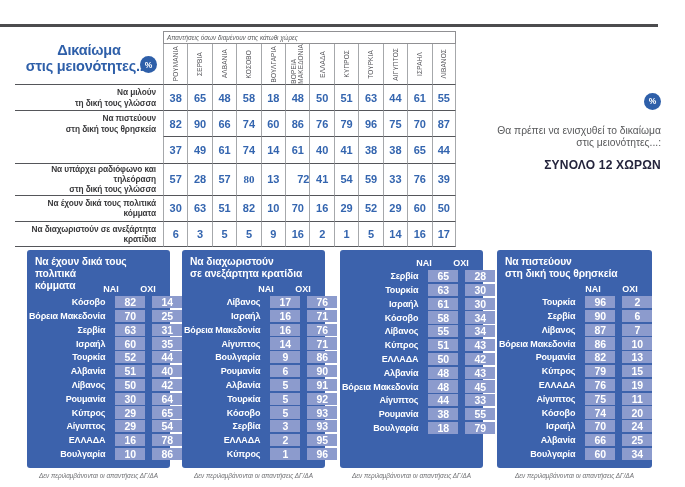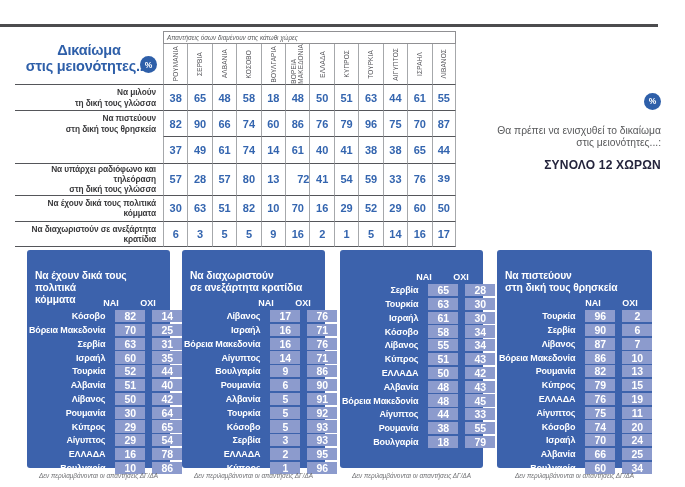--- a/index.html
+++ b/index.html
@@ -66,21 +66,21 @@
     white-space:pre-line;letter-spacing:-0.3px;
   }
   .side-sub{
     margin:8px 0 8px 0;font-size:10.3px;line-height:1.2;color:var(--muted);white-space:pre-line;
   }
   .side-total{margin:9px 0 0 0;font-size:12px;font-weight:bold;color:var(--total);letter-spacing:0.2px;}
 
   
   .btable{
     position:absolute;top:250px;height:218px;background:var(--panel-bg);
-    border-radius:3px;color:#fff;padding:20px 7px 8px 2px;
+    border-radius:3px;color:#fff;padding:6px 7px 8px 2px;
   }
   .bt1{left:27px;width:143px}.bt2{left:182px;width:143px}
   .bt3{left:340px;width:143px}.bt4{left:497px;width:155px}
   .btitle{
     font-size:10.3px;font-weight:bold;line-height:1.15;white-space:pre-line;
     padding-left:6px;height:26px;letter-spacing:-0.1px;
   }
   .bhead,.brows{display:grid;grid-template-columns:1fr 30px 30px;column-gap:7px;}
   .bhead{height:14px;align-items:center;font-size:9px;font-weight:bold;}
   .bhead .hcol{text-align:center;}
@@ -189,29 +189,29 @@
       <div class="cell" style="grid-area: 5 / 9;">41</div>
       <div class="cell" style="grid-area: 5 / 10;">38</div>
       <div class="cell" style="grid-area: 5 / 11;">38</div>
       <div class="cell" style="grid-area: 5 / 12;">65</div>
       <div class="cell last" style="grid-area: 5 / 13;">44</div>
       <div class="row-label" style="grid-area: 6 / 1;">Να υπάρχει ραδιόφωνο και τηλεόραση
 στη δική τους γλώσσα</div>
       <div class="cell" style="grid-area: 6 / 2;">57</div>
       <div class="cell" style="grid-area: 6 / 3;">28</div>
       <div class="cell" style="grid-area: 6 / 4;">57</div>
-      <div class="cell" style="grid-area: 6 / 5;">80</div>
+      <div class="cell" style="grid-area: 6 / 5; font-family: Liberation Serif, serif;">80</div>
       <div class="cell" style="grid-area: 6 / 6;">13</div>
       <div class="cell" style="grid-area: 6 / 7; padding-left: 11px;">72</div>
       <div class="cell" style="grid-area: 6 / 8;">41</div>
       <div class="cell" style="grid-area: 6 / 9;">54</div>
       <div class="cell" style="grid-area: 6 / 10;">59</div>
       <div class="cell" style="grid-area: 6 / 11;">33</div>
       <div class="cell" style="grid-area: 6 / 12;">76</div>
-      <div class="cell last" style="grid-area: 6 / 13; font-family: Liberation Mono, monospace;">39</div>
+      <div class="cell last" style="grid-area: 6 / 13;">39</div>
       <div class="row-label" style="grid-area: 7 / 1;">Να έχουν δικά τους πολιτικά κόμματα</div>
       <div class="cell" style="grid-area: 7 / 2;">30</div>
       <div class="cell" style="grid-area: 7 / 3;">63</div>
       <div class="cell" style="grid-area: 7 / 4;">51</div>
       <div class="cell" style="grid-area: 7 / 5;">82</div>
       <div class="cell" style="grid-area: 7 / 6;">10</div>
       <div class="cell" style="grid-area: 7 / 7;">70</div>
       <div class="cell" style="grid-area: 7 / 8;">16</div>
       <div class="cell" style="grid-area: 7 / 9;">29</div>
       <div class="cell" style="grid-area: 7 / 10;">52</div>

